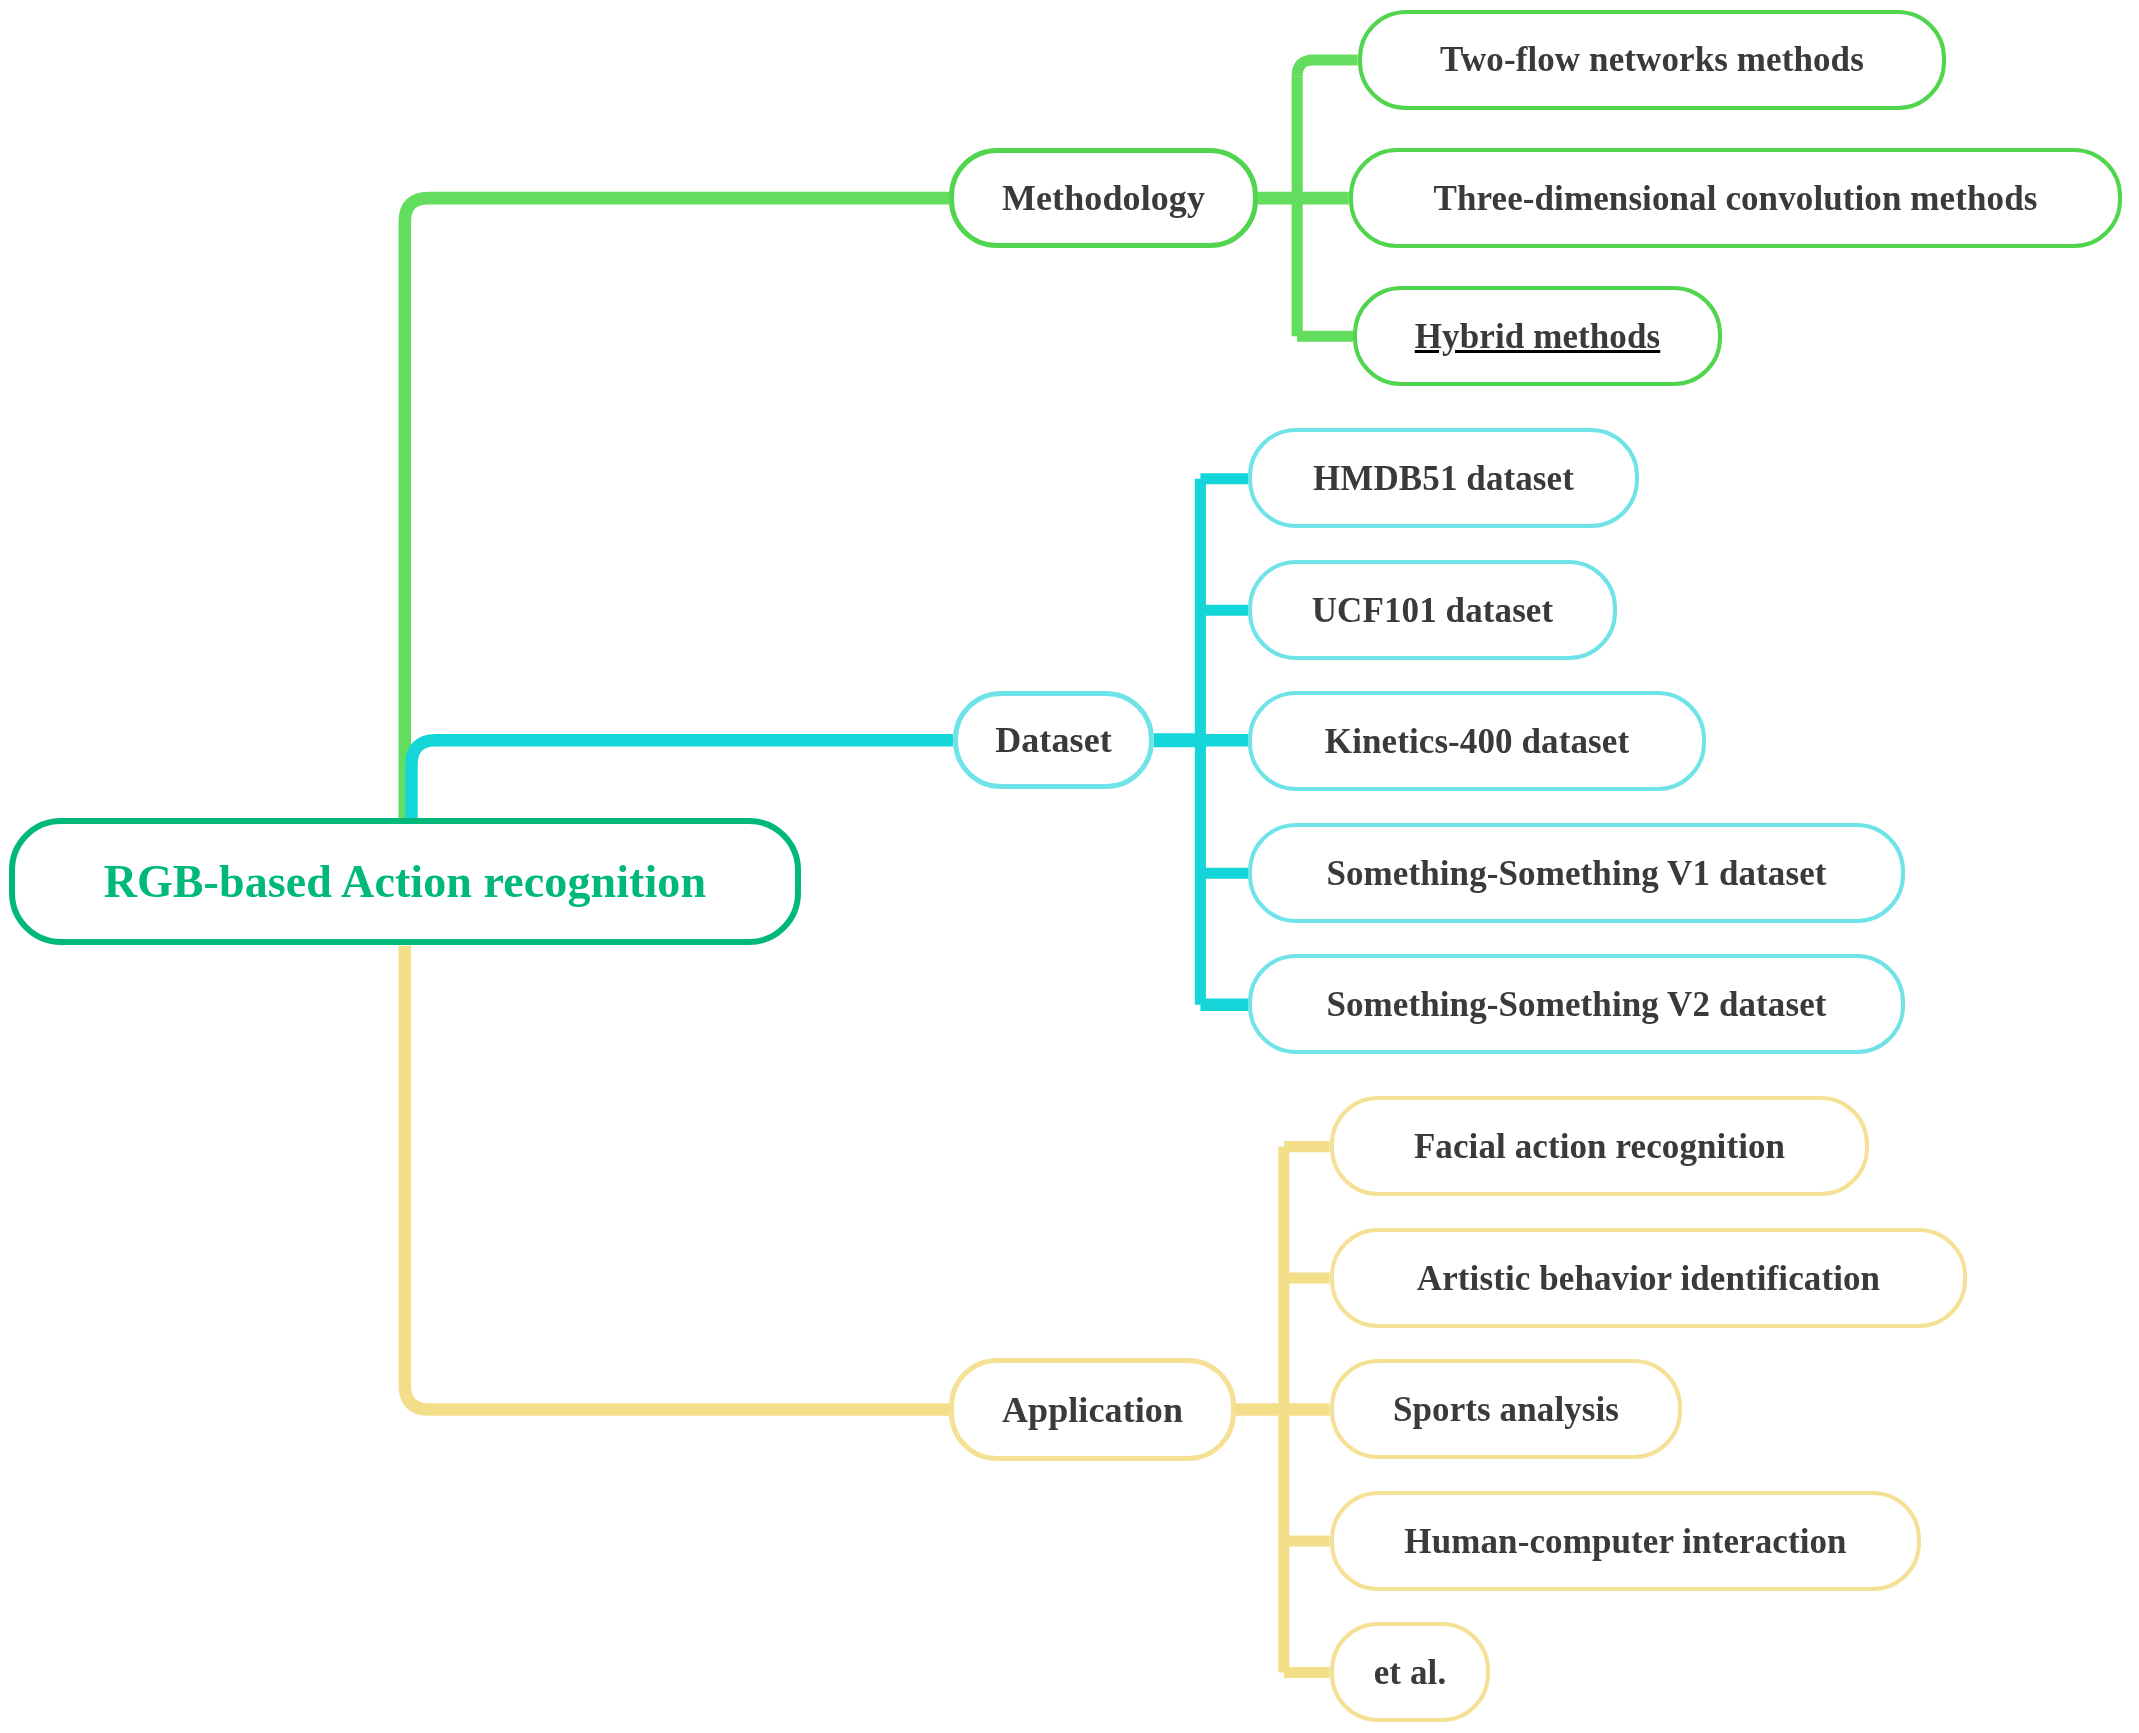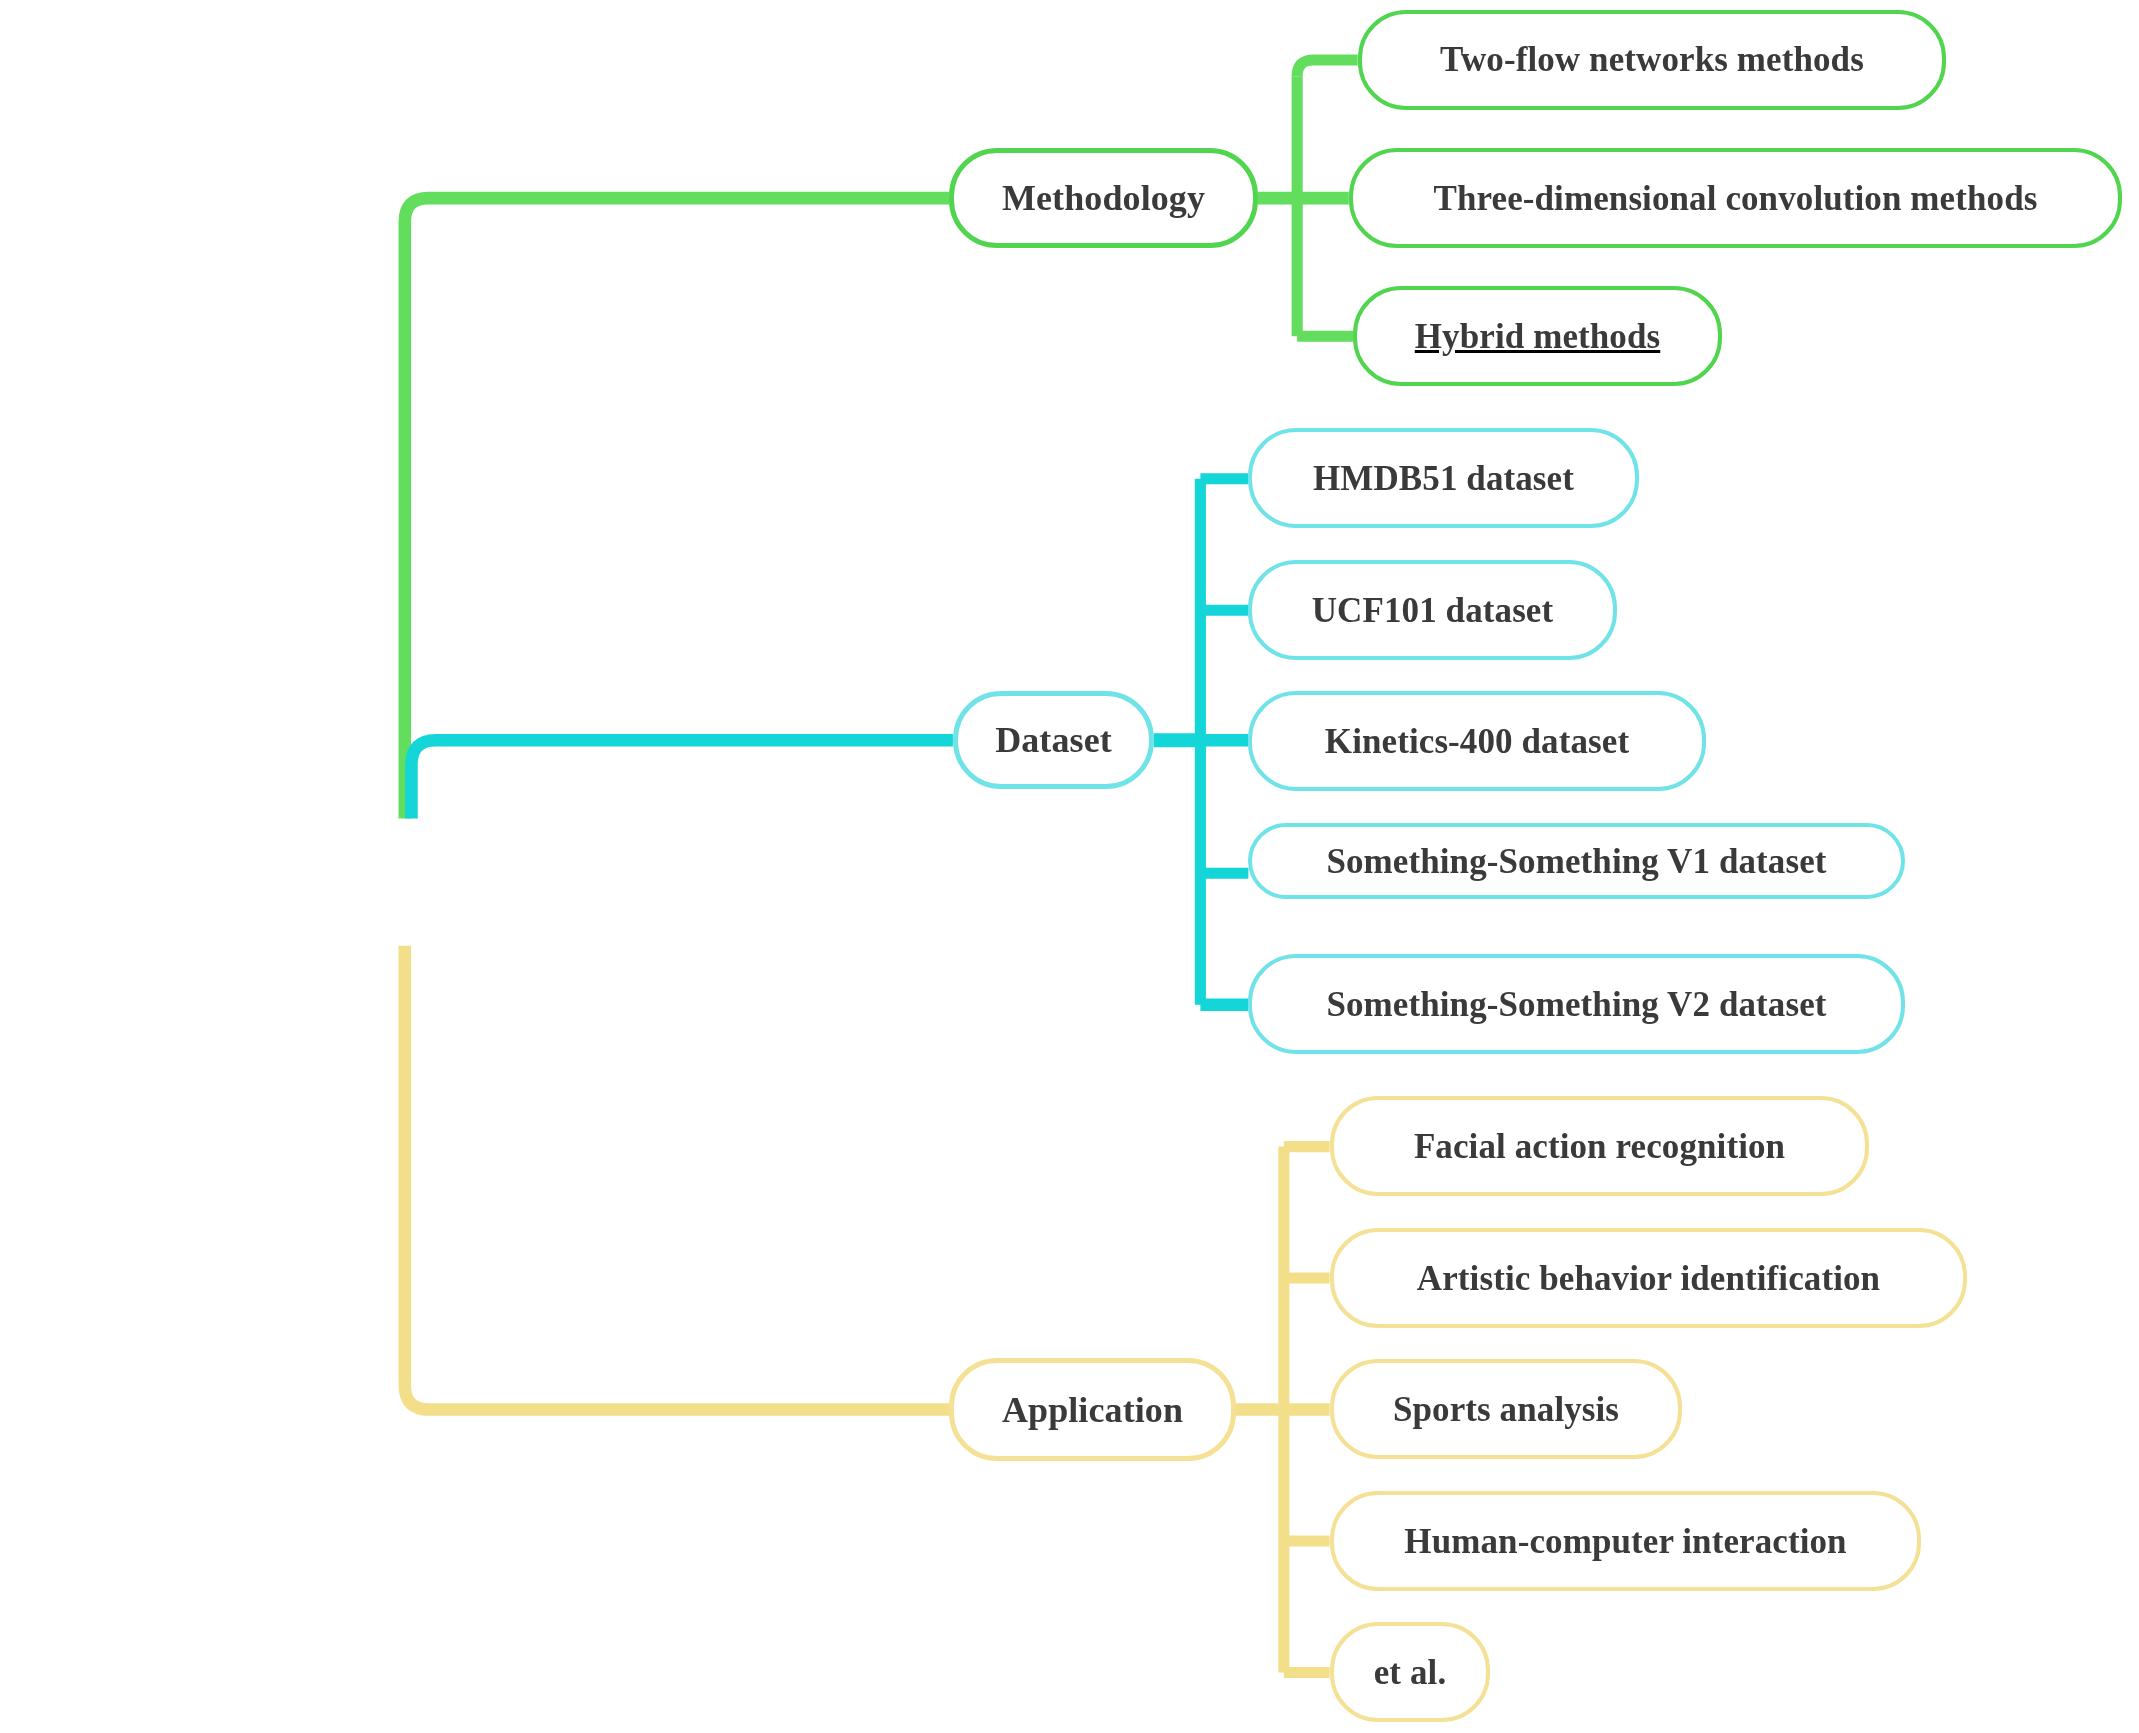--- a/index.html
+++ b/index.html
@@ -93,20 +93,23 @@
 
     <path d="M 1673 1908 L 1738 1908" fill="none" stroke="#f3de8a" stroke-width="17"></path>
     <path d="M 1738 1552 L 1738 2264" fill="none" stroke="#f3de8a" stroke-width="15"></path>
     <path d="M 1738 1552 L 1800 1552" fill="none" stroke="#f3de8a" stroke-width="15"></path>
     <path d="M 1738 1730 L 1800 1730" fill="none" stroke="#f3de8a" stroke-width="15"></path>
     <path d="M 1738 1908 L 1800 1908" fill="none" stroke="#f3de8a" stroke-width="17"></path>
     <path d="M 1738 2086 L 1800 2086" fill="none" stroke="#f3de8a" stroke-width="15"></path>
     <path d="M 1738 2264 L 1800 2264" fill="none" stroke="#f3de8a" stroke-width="15"></path>
   </svg>
 
+  <div class="node root" id="root-node" style="left: 8.9px; top: 818px; width: 792px; height: 127px; border-color: rgb(0, 184, 122);">
+    <span class="label" style="color: rgb(0, 184, 122);">RGB-based Action recognition</span>
+  </div>
 
   <div class="node cat" id="cat-0" style="left: 949px; top: 148px; width: 309px; height: 100px; border-color: rgb(81, 213, 79);">
     <span class="label">Methodology</span>
   </div>
 
   <div class="node leaf" id="leaf-0-0" style="left: 1358px; top: 9.6px; width: 588px; height: 100px; border-color: rgb(81, 213, 79);">
     <span class="label">Two-flow networks methods</span>
   </div>
   <div class="node leaf" id="leaf-0-1" style="left: 1349px; top: 148px; width: 773px; height: 100px; border-color: rgb(81, 213, 79);">
     <span class="label">Three-dimensional convolution methods</span>
@@ -121,21 +124,21 @@
 
   <div class="node leaf" id="leaf-1-0" style="left: 1248px; top: 428px; width: 391px; height: 100px; border-color: rgb(111, 227, 232);">
     <span class="label">HMDB51 dataset</span>
   </div>
   <div class="node leaf" id="leaf-1-1" style="left: 1248px; top: 560px; width: 369px; height: 100px; border-color: rgb(111, 227, 232);">
     <span class="label">UCF101 dataset</span>
   </div>
   <div class="node leaf" id="leaf-1-2" style="left: 1248px; top: 691px; width: 458px; height: 100px; border-color: rgb(111, 227, 232);">
     <span class="label">Kinetics-400 dataset</span>
   </div>
-  <div class="node leaf" id="leaf-1-3" style="left: 1248px; top: 823px; width: 657px; height: 76px; border-color: rgb(111, 227, 232); font-family: Liberation Serif, serif;">
+  <div class="node leaf" id="leaf-1-3" style="left: 1248px; top: 823px; width: 657px; height: 100px; border-color: rgb(111, 227, 232); font-family: Liberation Serif, serif;">
     <span class="label">Something-Something V1 dataset</span>
   </div>
   <div class="node leaf" id="leaf-1-4" style="left: 1248px; top: 954px; width: 657px; height: 100px; border-color: rgb(111, 227, 232);">
     <span class="label">Something-Something V2 dataset</span>
   </div>
 
   <div class="node cat" id="cat-2" style="left: 949px; top: 1358px; width: 287px; height: 103px; border-color: rgb(245, 225, 149);">
     <span class="label">Application</span>
   </div>
 

